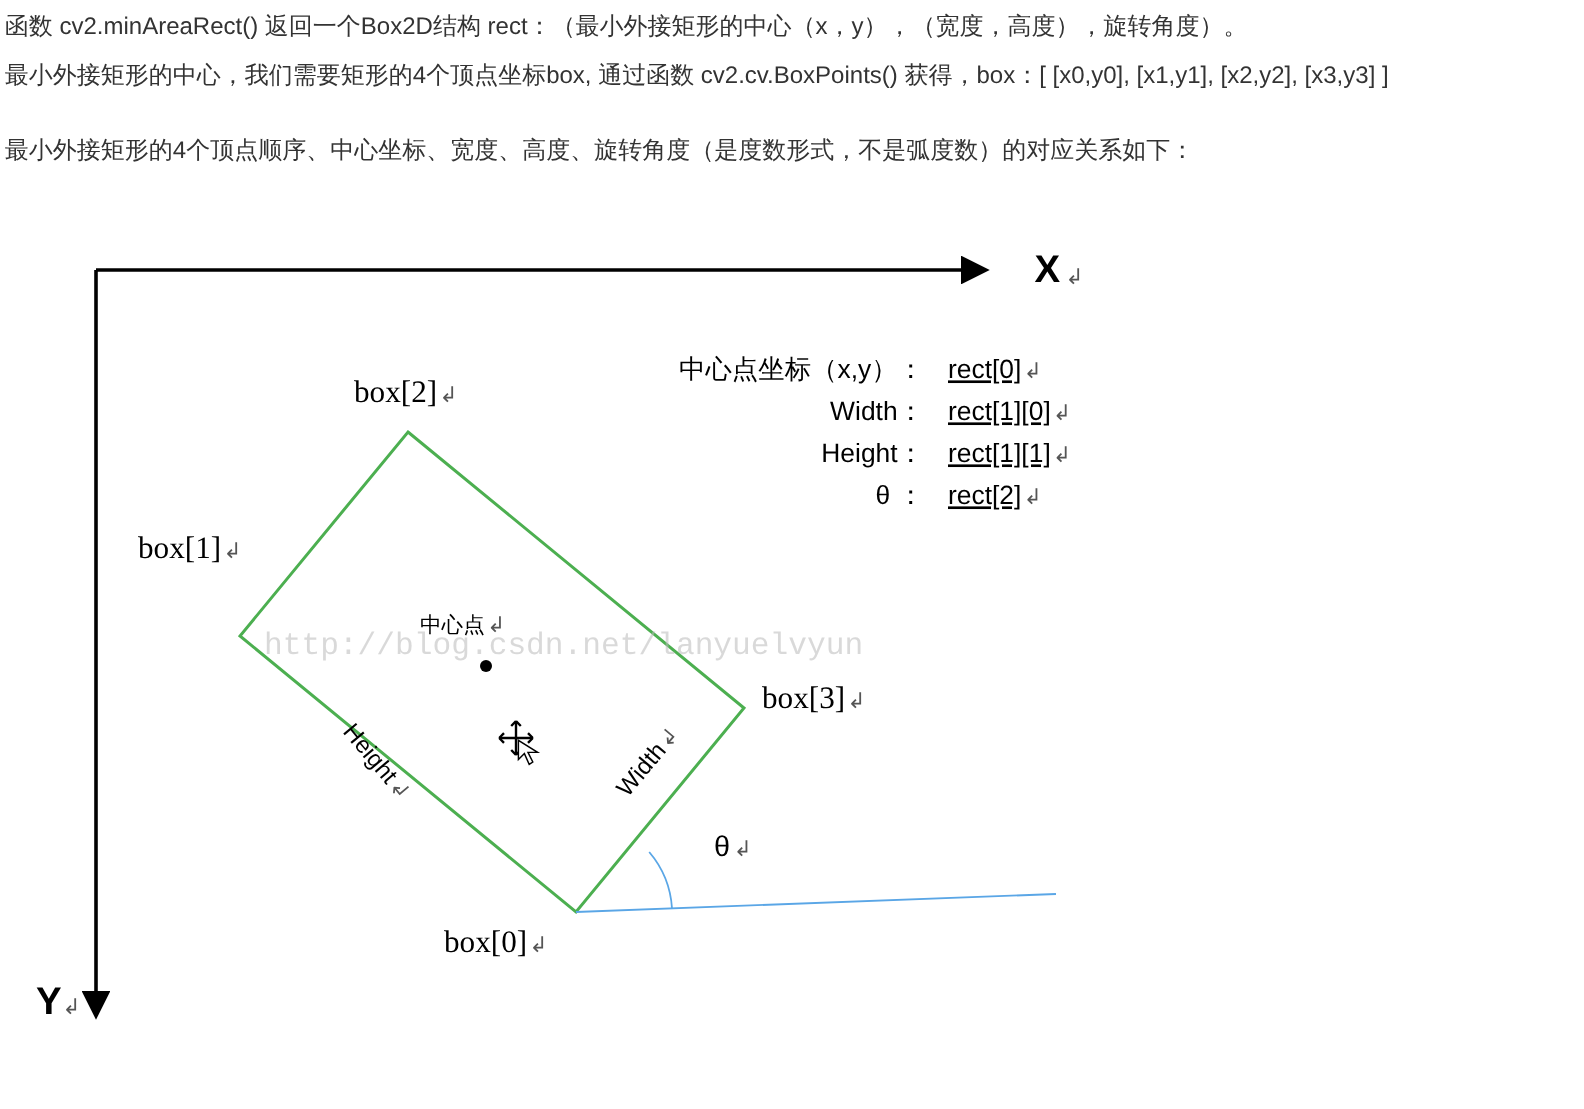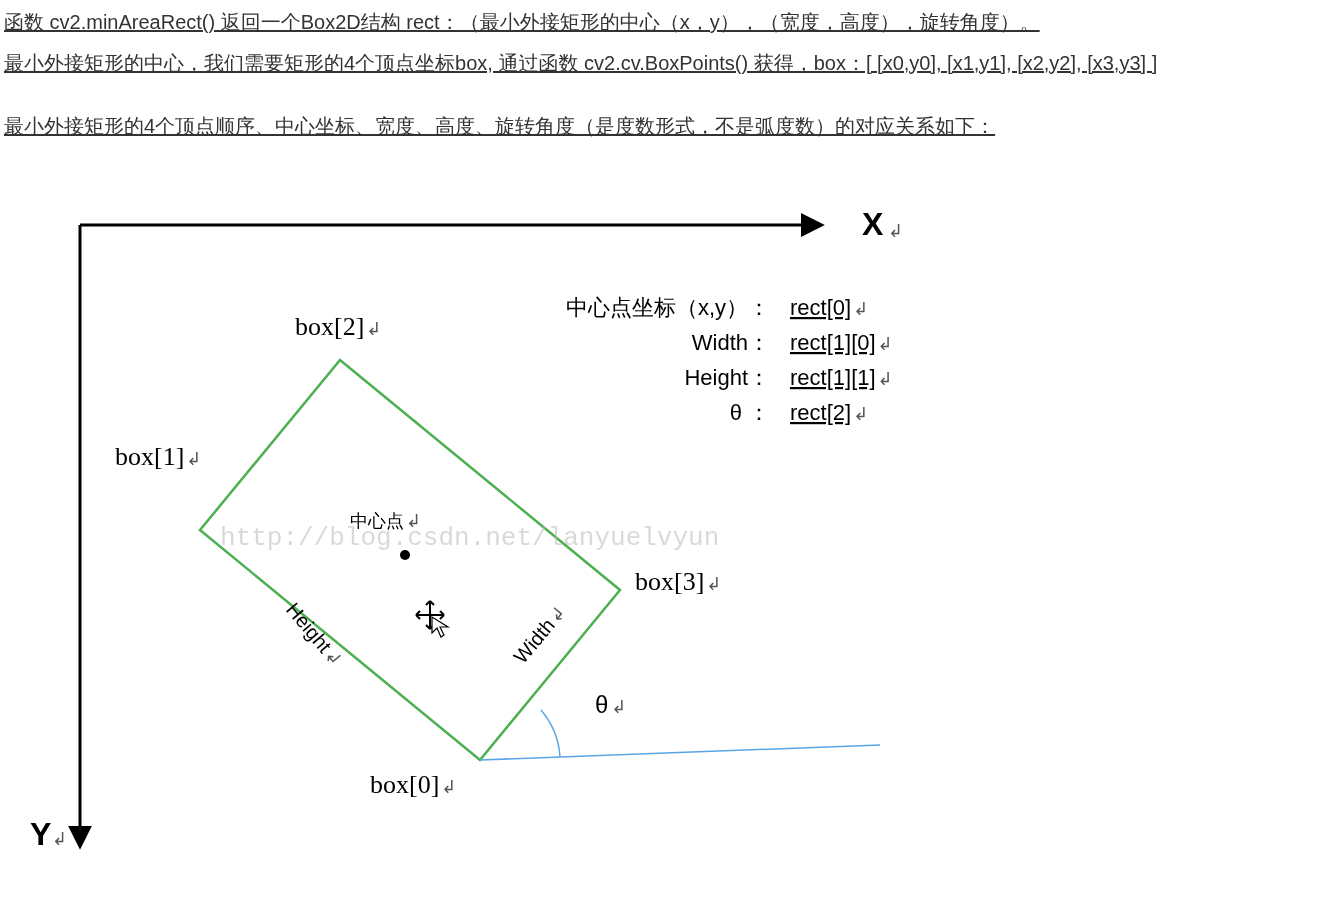--- a/index.html
+++ b/index.html
@@ -10,21 +10,20 @@
     height: 924px;
     font-family: "Microsoft YaHei", "PingFang SC", Arial, sans-serif;
     font-size: 20px;
     line-height: 1.85;
     color: #333;
     overflow: hidden;
   }
   .para {
     margin: 4px 0 0 4px;
     white-space: nowrap;
-    text-decoration: underline;
   }
   .figure {
     position: relative;
     margin-top: 40px;
   }
   svg {
     display: block;
   }
   .lbl {
     font: 26px "Times New Roman", serif;

